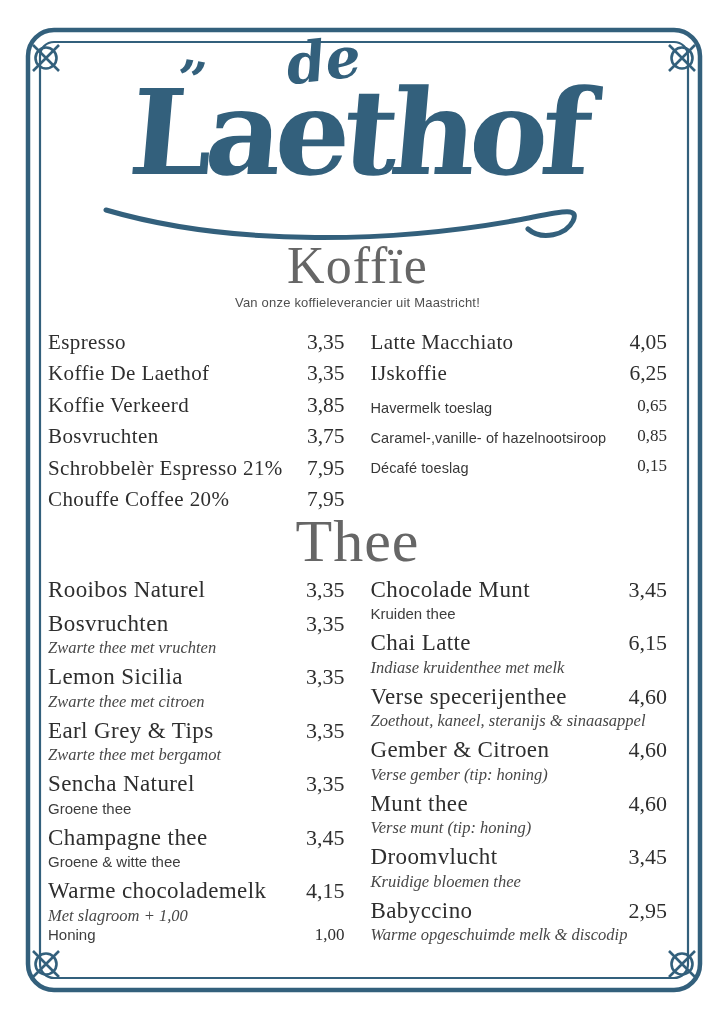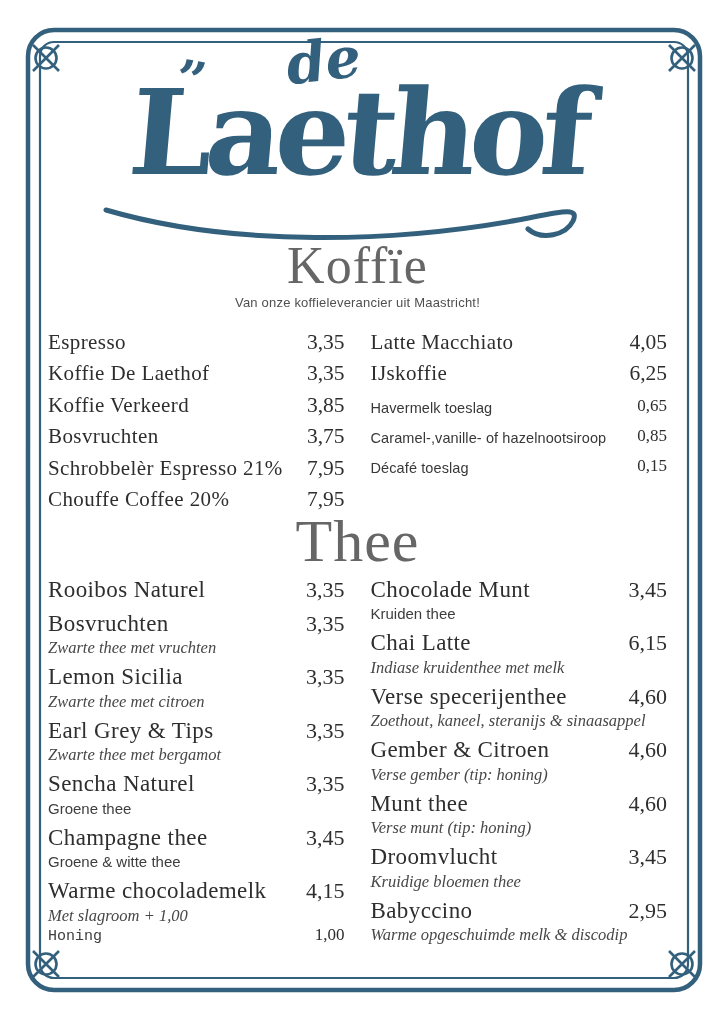--- a/index.html
+++ b/index.html
@@ -85,21 +85,21 @@
   
   .menu.thee{margin-top:5px;}
   .t-item{margin-bottom:5px;}
   .t-head{display:flex;justify-content:space-between;align-items:center;height:29px;}
   .t-head .nm{font-size:23px;letter-spacing:.4px;white-space:nowrap;}
   .t-head .pr{font-size:22px;padding-left:8px;}
   .t-desc{height:19.5px;font-size:16.5px;color:var(--muted,#474747);line-height:19.5px;white-space:nowrap;}
   .t-desc.it{font-style:italic;font-family:"Liberation Serif",serif;}
   .t-desc.up{font-family:"Liberation Sans",sans-serif;font-size:15px;color:#3d3d3d;}
   .t-extra{display:flex;justify-content:space-between;align-items:baseline;height:20px;}
-  .t-extra .nm{font-family:Liberation Mono, monospace;font-size:15px;color:#3d3d3d;}
+  .t-extra .nm{font-family:Liberation Sans, sans-serif;font-size:15px;color:#3d3d3d;}
   .t-extra .pr{font-size:17px;}
 </style>
 </head>
 <body>
 
 <svg class="frame" width="721" height="1024" viewBox="0 0 721 1024">
   <rect class="ln" x="28" y="30" width="672" height="960" rx="26" stroke-width="4.5"></rect>
   <rect class="ln" x="40" y="42" width="648" height="936" rx="14" stroke-width="2.2"></rect>
   <g class="ln" stroke-width="2.6" transform="translate(46,58)">
     <circle r="10.5"></circle>

